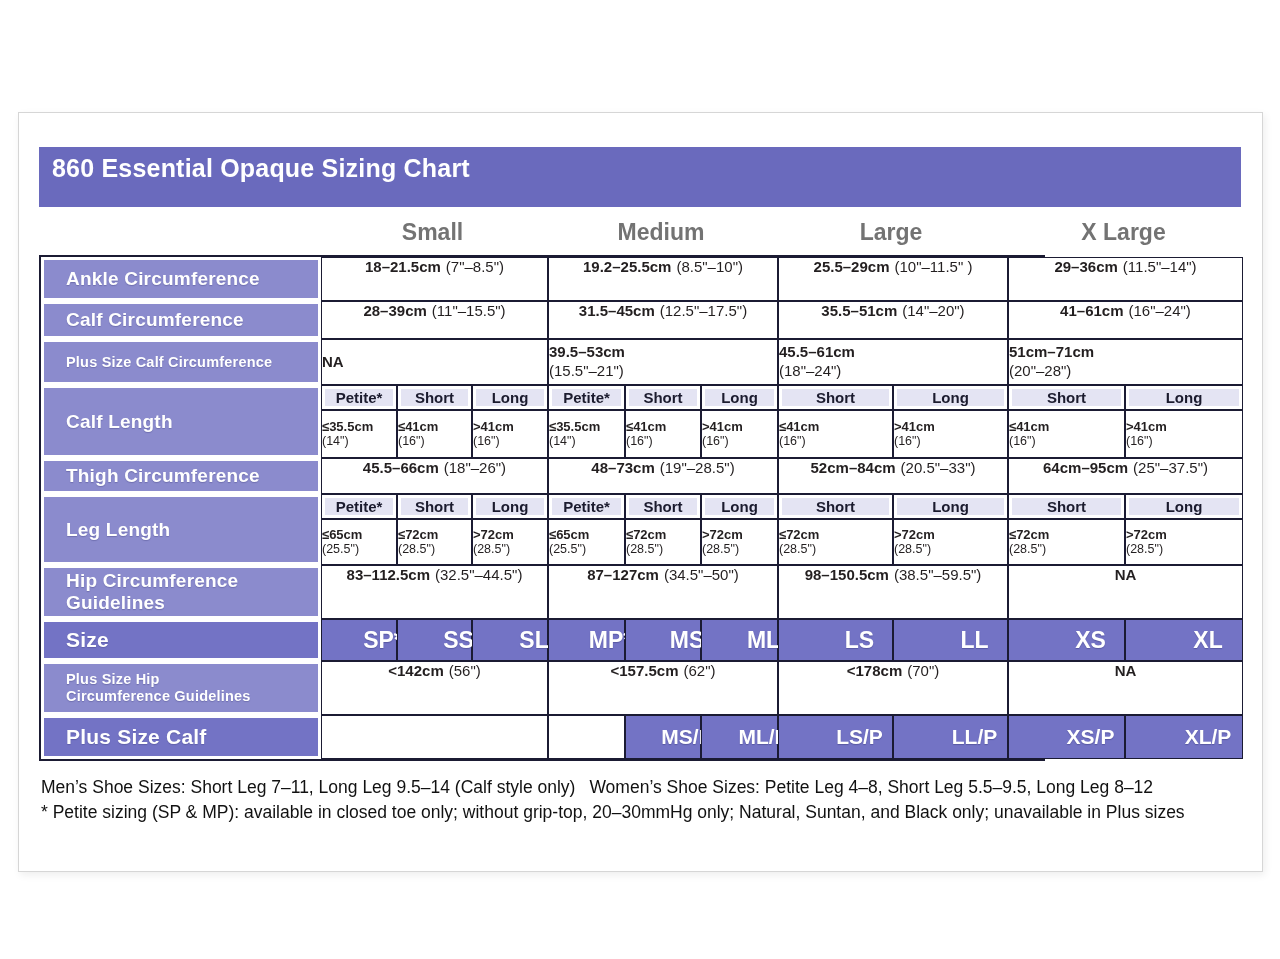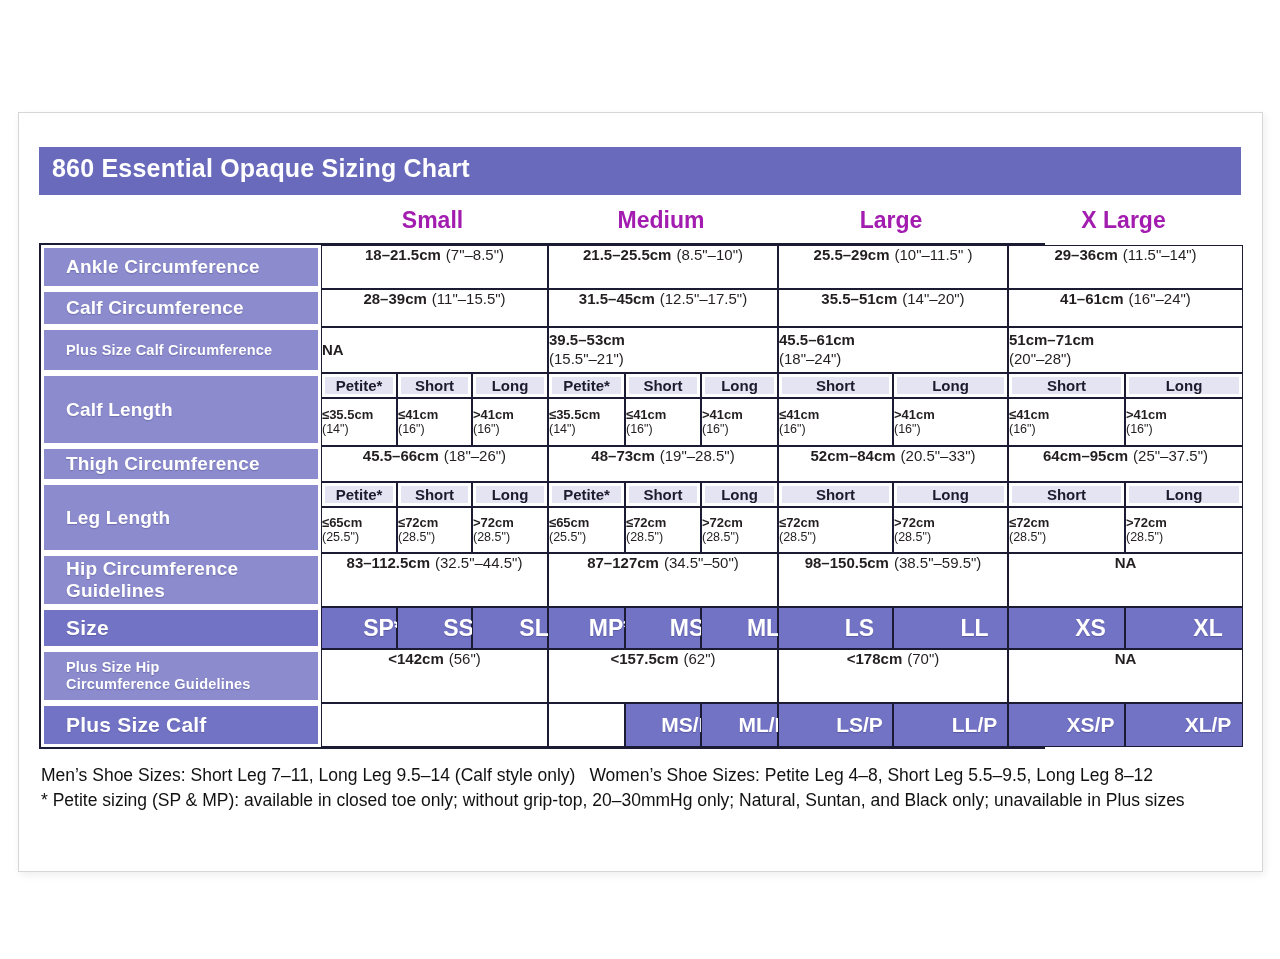--- a/index.html
+++ b/index.html
@@ -2,26 +2,26 @@
 <html><head>
 <meta charset="utf-8">
 <style>
   * { margin:0; padding:0; box-sizing:border-box; }
   html,body { width:1280px; height:959px; background:#ffffff; font-family:"Liberation Sans","DejaVu Sans",sans-serif; color:#231f20; }
   .card {
     position:absolute; left:18px; top:112px; width:1245px; height:760px;
     background:#fff; border:1px solid #d6d6d6; box-shadow:2px 3px 8px rgba(0,0,0,0.07);
   }
   .banner {
-    margin:34px 21px 0 20px; height:48px; background:#6a6abd;
+    margin:34px 21px 0 20px; height:60px; background:#6a6abd;
     color:#fff; font-weight:bold; font-size:25px; line-height:43px; padding-left:13px;
     letter-spacing:0.2px;
   }
   .colheads { display:flex; margin-left:300px; padding:12px 0 9px 0; }
-  .ch { text-align:center; font-size:23px; font-weight:bold; color:#a21caf; }
+  .ch { text-align:center; font-size:23px; font-weight:bold; color:#737373; }
   .ch.s { width:227px; } .ch.m { width:230px; } .ch.l { width:230px; } .ch.x { width:235px; }
 
   .tbl {
     margin-left:20px; width:1006px;
     display:grid;
     grid-template-columns:280px 76px 75px 76px 77px 76px 77px 115px 115px 117px 118px;
     grid-template-rows:44px 38px 46px 25px 48px 36px 25px 46px 54px 42px 54px 44px;
     border:2px solid #1b1b33; background:#fff;
   }
   
@@ -94,21 +94,21 @@
   <div class="tbl">
 
     <div class="lbl g1 r1">
         <span>Ankle Circumference</span>
       </div>
     <div class="d gs3 r1">
         <span class="cm">18–21.5cm</span>
         <span class="in">(7"–8.5")</span>
       </div>
     <div class="d gm3 r1">
-        <span class="cm">21.5–25.5cm</span>
+        <span class="cm">19.2–25.5cm</span>
         <span class="in">(8.5"–10")</span>
       </div>
     <div class="d gl2 r1">
         <span class="cm">25.5–29cm</span>
         <span class="in">(10"–11.5" )</span>
       </div>
     <div class="d gx2 r1">
         <span class="cm">29–36cm</span>
         <span class="in">(11.5"–14")</span>
       </div>

